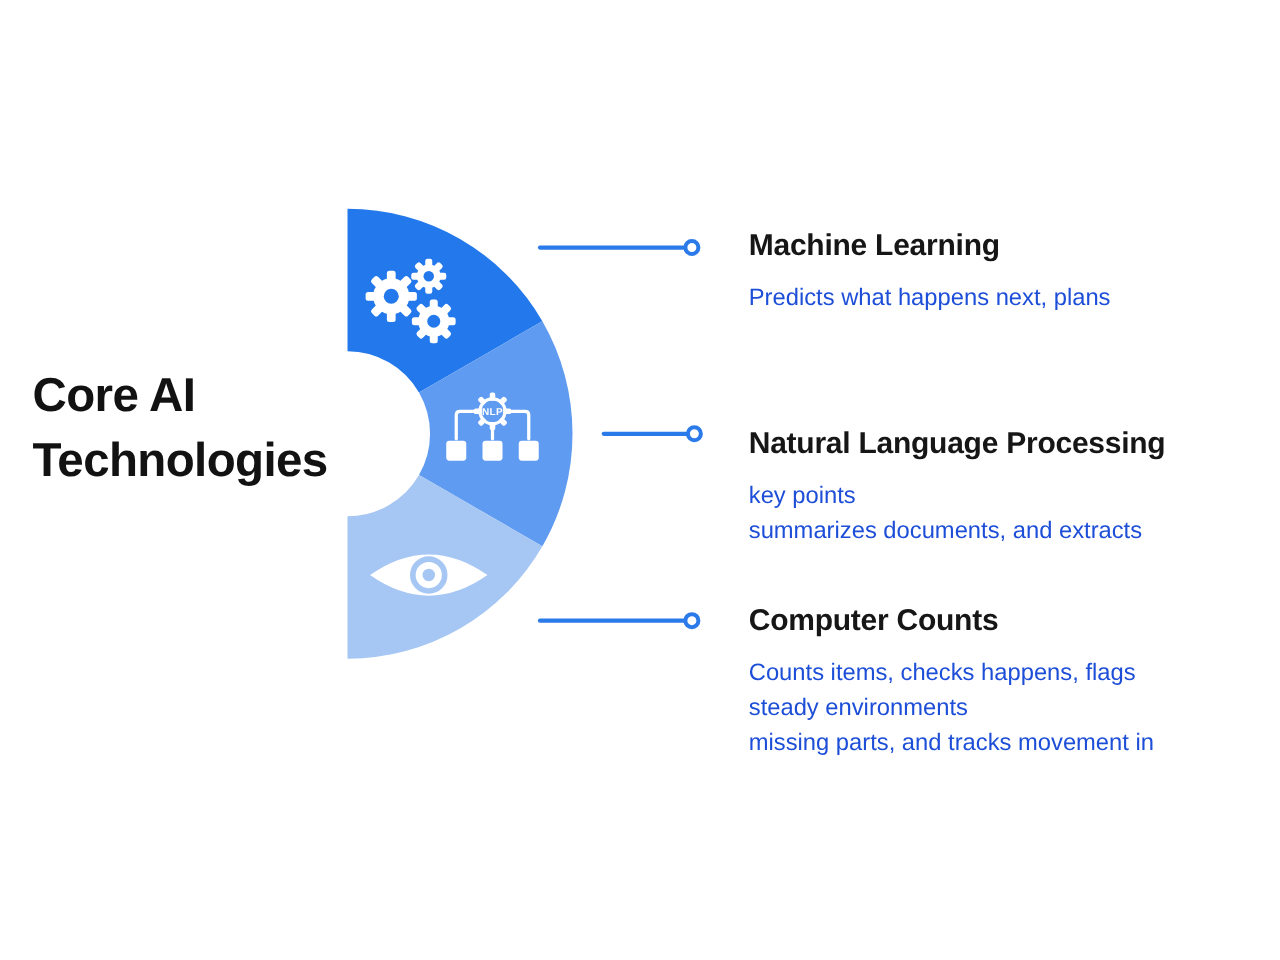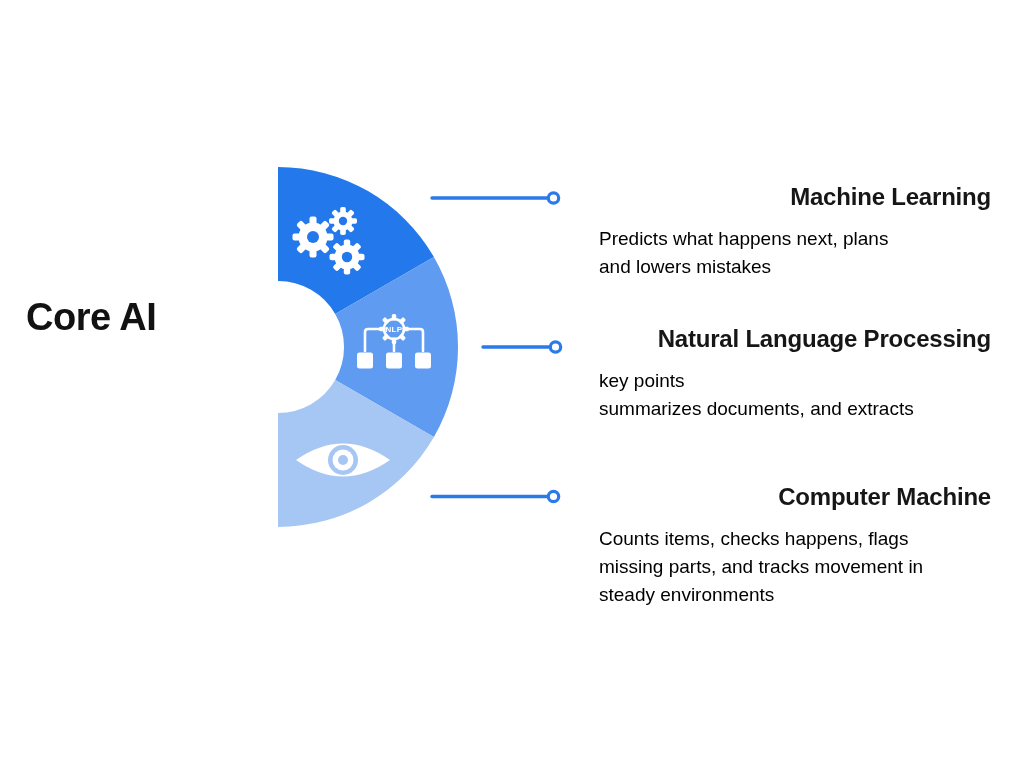--- a/index.html
+++ b/index.html
@@ -24,30 +24,29 @@
     letter-spacing: -0.5px;
   }
   .section { position: absolute; left: 599px; width: 392px; }
   .section h2 {
     margin: 0;
     font-size: 24px;
     line-height: 30px;
     font-weight: 800;
     color: #161616;
     letter-spacing: -0.2px;
-    text-align: right;
   }
   .section .body {
     margin-top: 13px;
     font-size: 19px;
     line-height: 28px;
-    color: #000000;
+    color: #1d4ed8;
   }
   .s1 { top: 182px; }
-  .s2 { top: 324px; }
+  .s2 { top: 340px; }
   .s3 { top: 482px; }
   .nlp-label {
     font-family: "Liberation Sans", sans-serif;
     font-size: 8px;
     font-weight: bold;
     letter-spacing: 0.3px;
   }
 </style>
 </head>
 <body>
@@ -136,40 +135,40 @@
       <circle cx="555.5" cy="347" r="5.2" stroke-width="3.2" stroke="#2B7AE9" fill="#FFFFFF"></circle>
     </g>
     <g>
       <path d="M 432 496.5 H 547" stroke-width="3.4" stroke-linecap="round" fill="none" stroke="#2B7AE9"></path>
       <circle cx="553.5" cy="496.5" r="5.2" stroke-width="3.2" stroke="#2B7AE9" fill="#FFFFFF"></circle>
     </g>
   </svg>
 
   <div class="title">
     <div>Core AI</div>
+    <div>Technologies</div>
   </div>
 
   <div class="section s1">
     <h2>Machine Learning</h2>
     <div class="body">
       <div>Predicts what happens next, plans</div>
-      <div>and lowers mistakes</div>
     </div>
   </div>
 
   <div class="section s2">
     <h2>Natural Language Processing</h2>
     <div class="body">
       <div>key points</div>
       <div>summarizes documents, and extracts</div>
     </div>
   </div>
 
   <div class="section s3">
-    <h2>Computer Machine</h2>
+    <h2>Computer Counts</h2>
     <div class="body">
       <div>Counts items, checks happens, flags</div>
+      <div>steady environments</div>
       <div>missing parts, and tracks movement in</div>
-      <div>steady environments</div>
     </div>
   </div>
 
 </div>
 
 </body></html>

